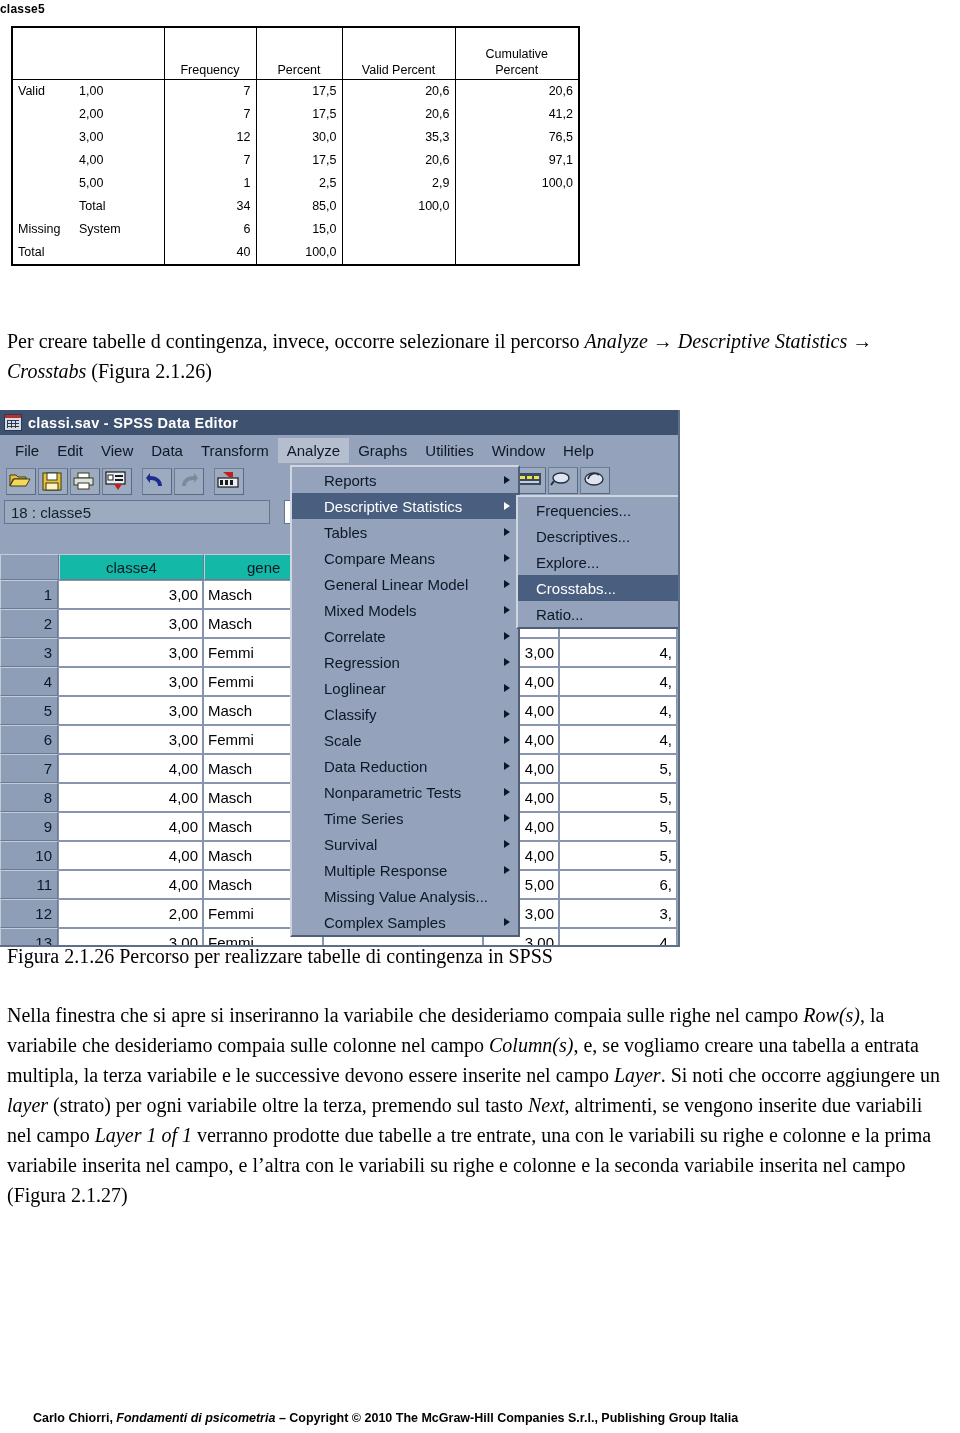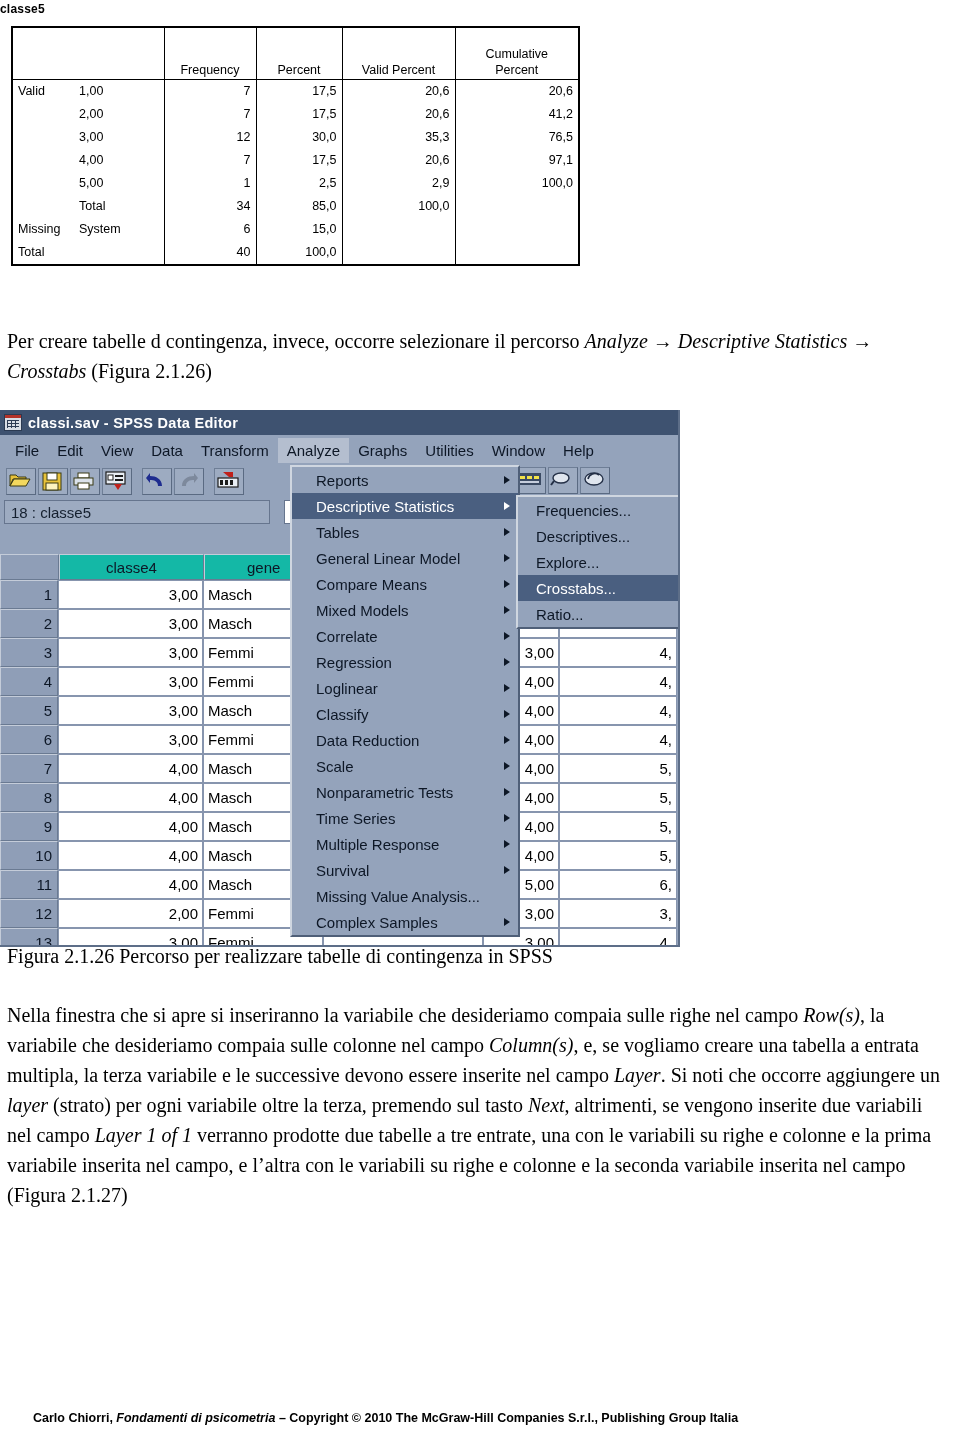--- a/index.html
+++ b/index.html
@@ -144,21 +144,21 @@
   .menu{
     position:absolute;background:#94a3bb;
     border-top:2px solid #cfd6e0;border-left:2px solid #cfd6e0;
     border-right:2px solid #4f5f78;border-bottom:2px solid #4f5f78;
     z-index:40;
   }
   .menu-main{left:290px;top:55px;width:226px;}
   .menu-sub{left:516px;top:85px;width:160px;}
   .mrow{
     height:26px;display:flex;align-items:center;
-    font-size:15px;color:#0d1726;padding-left:24px;position:relative;
+    font-size:15px;color:#0d1726;padding-left:32px;position:relative;
     white-space:nowrap;
   }
   .mrow.sel{background:#4a5f80;color:#ffffff;}
   .arr{
     position:absolute;right:8px;top:50%;transform:translateY(-50%);
     width:0;height:0;border-left:6px solid #0d1726;
     border-top:4.5px solid transparent;border-bottom:4.5px solid transparent;
   }
   .mrow.sel .arr{border-left-color:#ffffff;}
   .menu-sub .mrow{padding-left:18px;}
@@ -499,69 +499,69 @@
       </div>
       <div class="mrow sel">
         <span>Descriptive Statistics</span>
         <span class="arr"></span>
       </div>
       <div class="mrow">
         <span>Tables</span>
         <span class="arr"></span>
       </div>
       <div class="mrow">
+        <span>Compare Means</span>
+        <span class="arr"></span>
+      </div>
+      <div class="mrow">
         <span>General Linear Model</span>
         <span class="arr"></span>
       </div>
       <div class="mrow">
-        <span>Compare Means</span>
-        <span class="arr"></span>
-      </div>
-      <div class="mrow">
         <span>Mixed Models</span>
         <span class="arr"></span>
       </div>
       <div class="mrow">
         <span>Correlate</span>
         <span class="arr"></span>
       </div>
       <div class="mrow">
         <span>Regression</span>
         <span class="arr"></span>
       </div>
       <div class="mrow">
         <span>Loglinear</span>
         <span class="arr"></span>
       </div>
       <div class="mrow">
         <span>Classify</span>
         <span class="arr"></span>
       </div>
       <div class="mrow">
+        <span>Scale</span>
+        <span class="arr"></span>
+      </div>
+      <div class="mrow">
         <span>Data Reduction</span>
         <span class="arr"></span>
       </div>
       <div class="mrow">
-        <span>Scale</span>
-        <span class="arr"></span>
-      </div>
-      <div class="mrow">
         <span>Nonparametric Tests</span>
         <span class="arr"></span>
       </div>
       <div class="mrow">
         <span>Time Series</span>
         <span class="arr"></span>
       </div>
       <div class="mrow">
+        <span>Survival</span>
+        <span class="arr"></span>
+      </div>
+      <div class="mrow">
         <span>Multiple Response</span>
-        <span class="arr"></span>
-      </div>
-      <div class="mrow">
-        <span>Survival</span>
         <span class="arr"></span>
       </div>
       <div class="mrow">
         <span>Missing Value Analysis...</span>
       </div>
       <div class="mrow">
         <span>Complex Samples</span>
         <span class="arr"></span>
       </div>
     </div>

